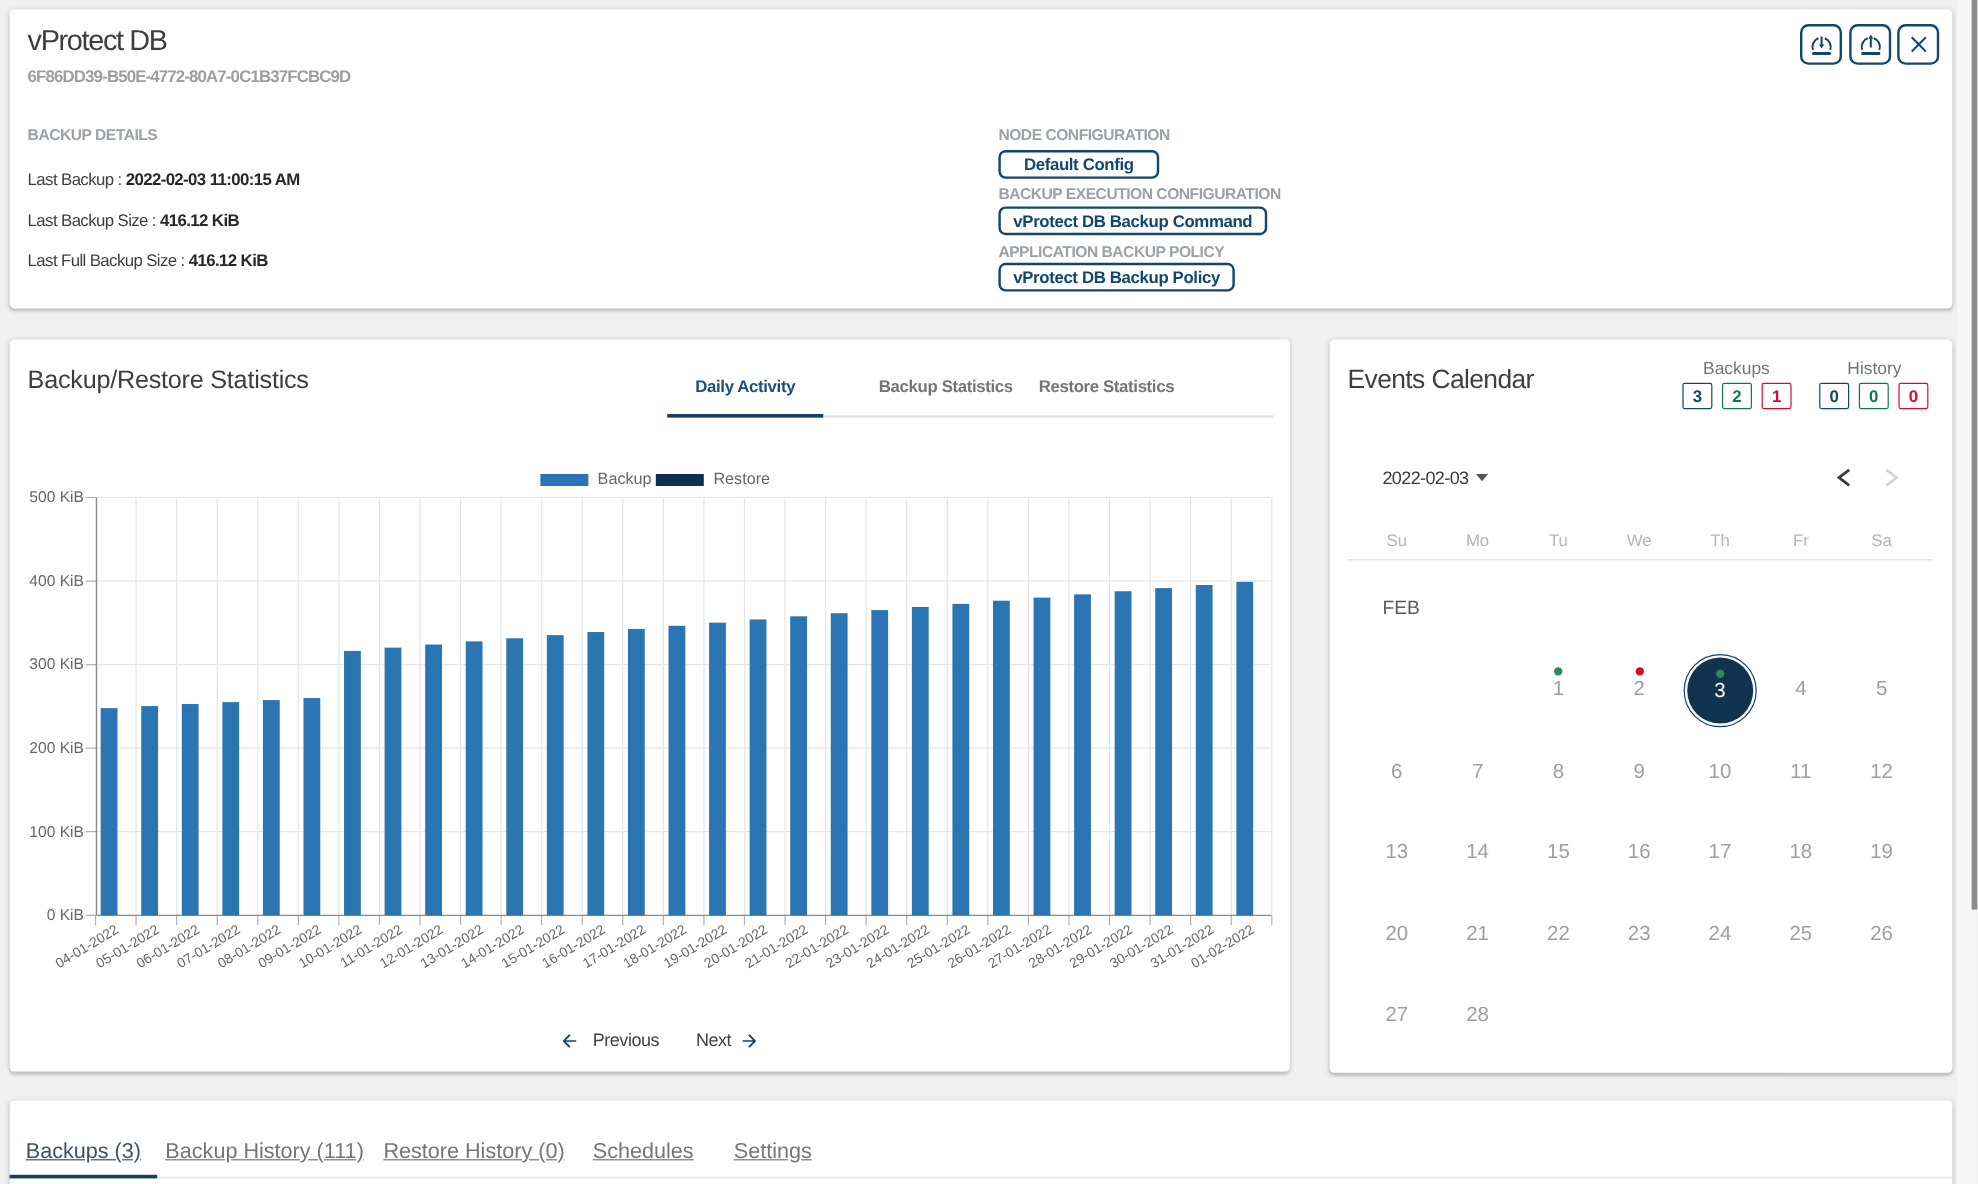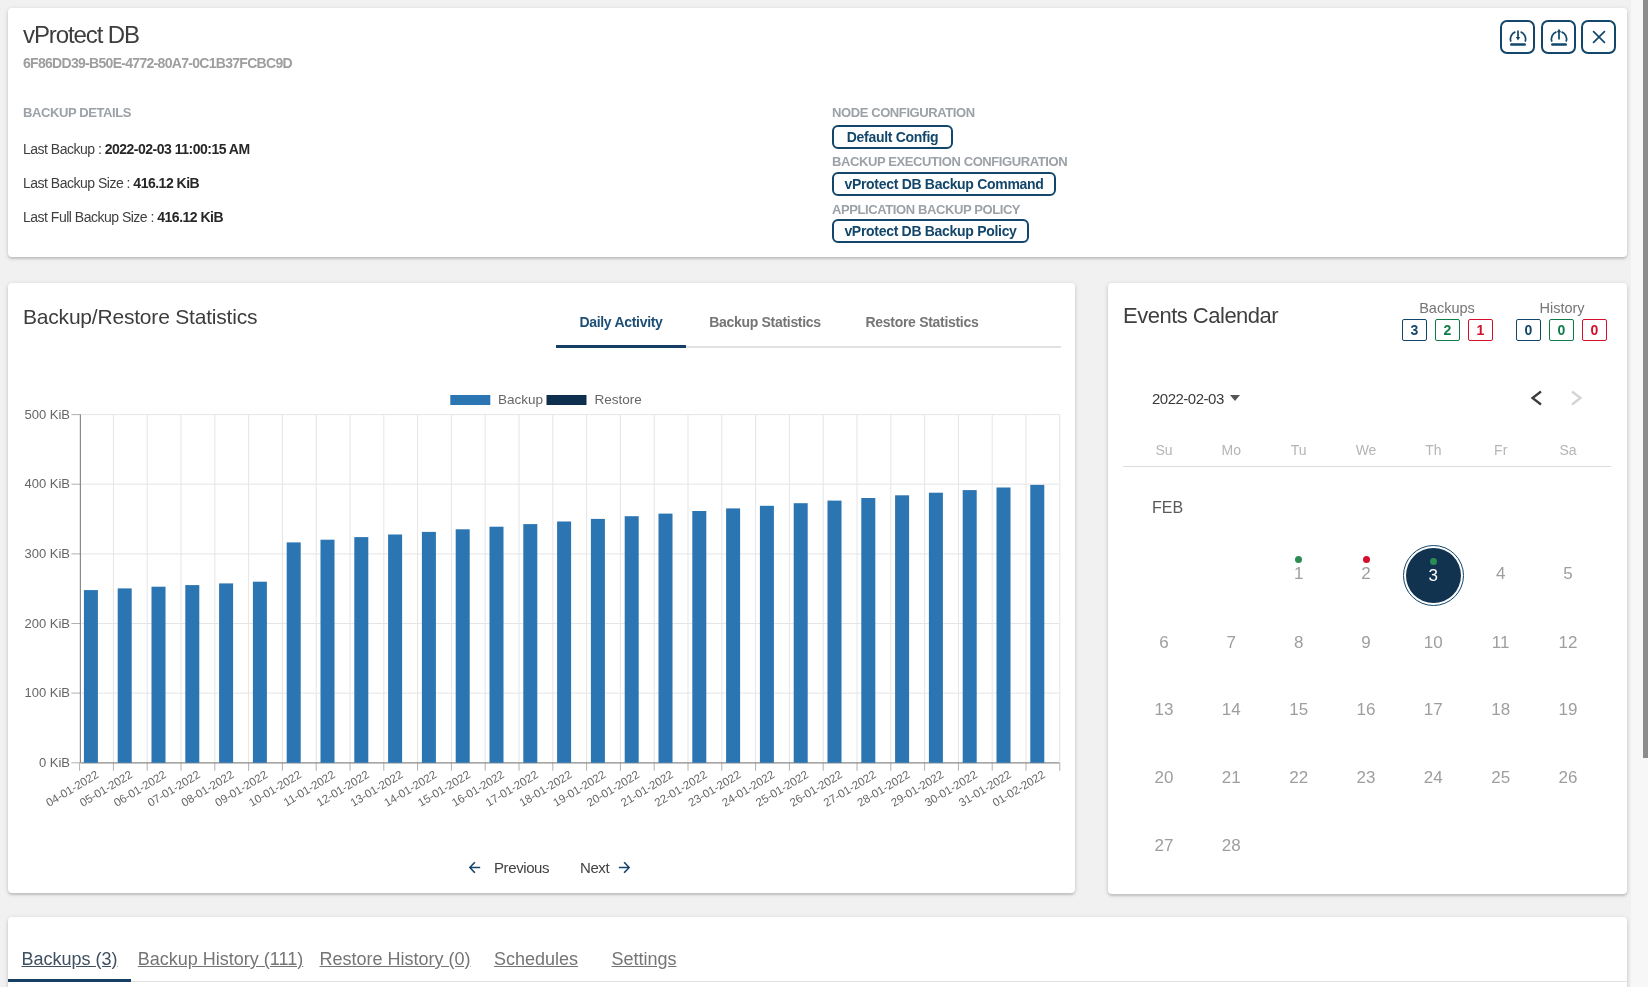--- a/index.html
+++ b/index.html
@@ -27,21 +27,21 @@
 <div class="card" style="left:8px;top:8px;width:1619px;height:249px">
   <div class="abs" style="left:15px;top:13px;font-size:24px;color:#3d3d3d;letter-spacing:-1.1px">vProtect DB</div>
   <div class="abs" style="left:15px;top:47px;font-size:14px;font-weight:bold;color:#9e9e9e;letter-spacing:-0.7px">6F86DD39-B50E-4772-80A7-0C1B37FCBC9D</div>
 
   <div class="graylbl" style="left:15px;top:97px">BACKUP DETAILS</div>
   <div class="abs" style="left:15px;top:133px;font-size:14px;letter-spacing:-0.5px;color:#3f3f3f">Last Backup : <b style="color:#272727">2022-02-03 11:00:15 AM</b></div>
   <div class="abs" style="left:15px;top:167px;font-size:14px;letter-spacing:-0.5px;color:#3f3f3f">Last Backup Size : <b style="color:#272727">416.12 KiB</b></div>
   <div class="abs" style="left:15px;top:201px;font-size:14px;letter-spacing:-0.5px;color:#3f3f3f">Last Full Backup Size : <b style="color:#272727">416.12 KiB</b></div>
 
   <div class="graylbl" style="left:824px;top:97px">NODE CONFIGURATION</div>
-  <div class="navybtn" style="left:824px;top:117px;width:121px;height:24px">Default Config</div>
+  <div class="navybtn" style="left:824px;top:117px;width:134px;height:24px">Default Config</div>
   <div class="graylbl" style="left:824px;top:146px">BACKUP EXECUTION CONFIGURATION</div>
   <div class="navybtn" style="left:824px;top:164px;width:224px;height:24px">vProtect DB Backup Command</div>
   <div class="graylbl" style="left:824px;top:194px">APPLICATION BACKUP POLICY</div>
   <div class="navybtn" style="left:824px;top:211px;width:197px;height:24px">vProtect DB Backup Policy</div>
 
   <div class="iconbtn" style="left:1492px;top:12px">
     <svg width="24" height="24" viewBox="0 0 24 24" fill="none" stroke="#12466b" stroke-width="1.7">
       <path d="M4.86 16.6 A7.6 7.6 0 0 1 9.4 6.86"></path>
       <path d="M14.6 6.86 A7.6 7.6 0 0 1 19.14 16.6"></path>
       <rect x="4.1" y="18.3" width="15.8" height="2.5" rx="1" fill="#12466b" stroke="none"></rect>
@@ -65,21 +65,21 @@
     </svg>
   </div>
 </div>
 
 <div class="card" style="left:8px;top:283px;width:1067px;height:610px">
   <div class="abs" style="left:15px;top:22px;font-size:21px;color:#3d3d3d;letter-spacing:-0.2px">Backup/Restore Statistics</div>
 
   <div class="abs" style="left:548px;top:63px;width:505px;height:2px;background:#e2e2e2"></div>
   <div class="abs" style="left:548px;top:62px;width:130px;height:3px;background:#173f66"></div>
   <div class="abs" style="left:548px;top:31px;width:130px;text-align:center;font-size:14px;font-weight:bold;letter-spacing:-0.3px;color:#1d4f76;">Daily Activity</div>
-  <div class="abs" style="left:678px;top:31px;width:158px;text-align:center;font-size:14px;font-weight:bold;letter-spacing:-0.3px;color:#757575">Backup Statistics</div>
+  <div class="abs" style="left:678px;top:31px;width:158px;text-align:right;font-size:14px;font-weight:bold;letter-spacing:-0.3px;color:#757575">Backup Statistics</div>
   <div class="abs" style="left:836px;top:31px;width:156px;text-align:center;font-size:14px;font-weight:bold;letter-spacing:-0.3px;color:#757575">Restore Statistics</div>
 
   <svg width="1067" height="610" viewBox="0 0 1067 610" style="position:absolute;left:0;top:0;font-family:'Liberation Sans',sans-serif">
 <line x1="72.4" y1="410.1" x2="1051.4" y2="410.1" stroke="#e5e5e5" stroke-width="1"></line>
 <line x1="72.4" y1="340.5" x2="1051.4" y2="340.5" stroke="#e5e5e5" stroke-width="1"></line>
 <line x1="72.4" y1="270.9" x2="1051.4" y2="270.9" stroke="#e5e5e5" stroke-width="1"></line>
 <line x1="72.4" y1="201.2" x2="1051.4" y2="201.2" stroke="#e5e5e5" stroke-width="1"></line>
 <line x1="72.4" y1="131.6" x2="1051.4" y2="131.6" stroke="#e5e5e5" stroke-width="1"></line>
 <line x1="105.4" y1="131.6" x2="105.4" y2="479.8" stroke="#e5e5e5" stroke-width="1"></line>
 <line x1="139.2" y1="131.6" x2="139.2" y2="479.8" stroke="#e5e5e5" stroke-width="1"></line>

